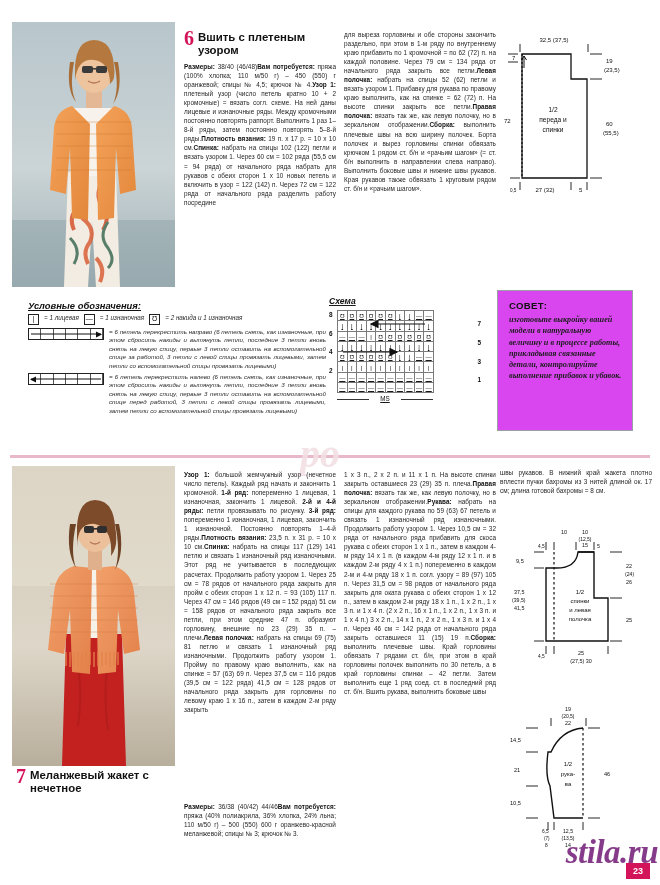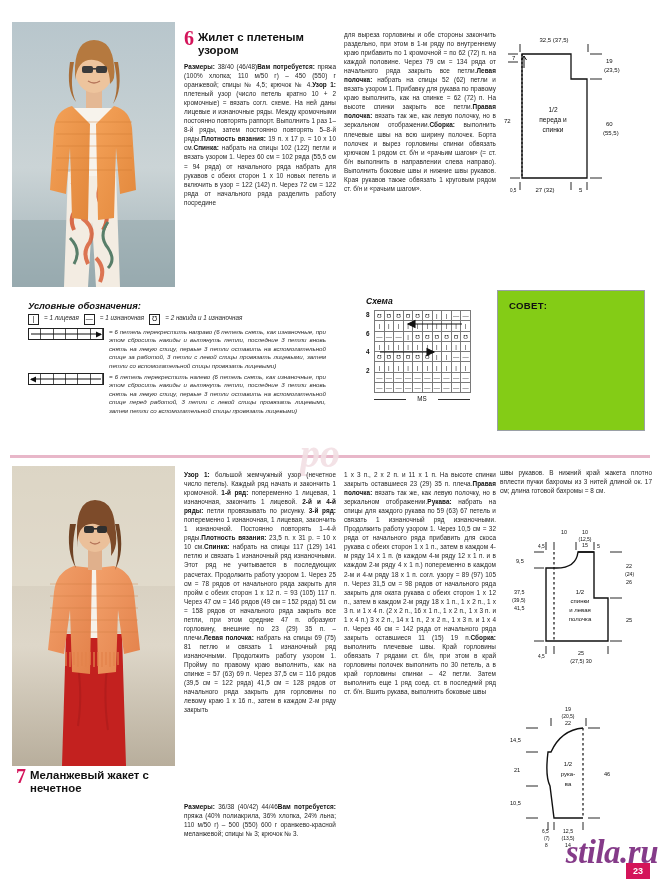--- a/index.html
+++ b/index.html
@@ -92,20 +92,21 @@
     left: 14px; top: 300px;
     width: 312px; height: 140px;
     background: #ffffff;
   }
   .legend-title {
     font-size: 9.4px;
     font-weight: bold;
     font-style: italic;
     color: #111;
     margin: 0 0 3px 14px;
+    text-decoration: underline;
   }
   .legend-row {
     display: flex;
     align-items: flex-start;
     gap: 5px;
     margin-left: 14px;
     margin-bottom: 2px;
   }
   .legend-note {
     font-size: 6.2px;
@@ -154,22 +155,22 @@
     width: 0; height: 0;
     border-top: 3.5px solid transparent;
     border-bottom: 3.5px solid transparent;
   }
   .arr-right::after { right: -1px; border-left: 6px solid #111; }
   .arr-left::after  { left: -1px;  border-right: 6px solid #111; }
 
   
   #schema-wrap {
     position: absolute;
-    left: 364px; top: 296px;
-    width: 146px; height: 145px;
+    left: 327px; top: 296px;
+    width: 146px; height: 145px; text-decoration: underline;
   }
   .schema-title {
     font-size: 8.6px; font-weight: bold; font-style: italic;
     color: #111; margin: 0 0 4px 2px;
   }
   .grid-box { position: relative; }
   table.knit-grid {
     border-collapse: collapse;
     border: 1px solid #333;
     table-layout: fixed;
@@ -208,23 +209,23 @@
     width: 32px;
     border-top: 1px solid #333;
   }
   .ms-bar::before { left: 0; }
   .ms-bar::after { right: 0; }
 
   
   #tip {
     position: absolute;
     left: 497px; top: 290px;
-    width: 148px; height: 141px;
+    width: 136px; height: 141px;
     border: 1.5px solid #9aa0a6;
-    background: #84cc16;
+    background: #d946ef;
     box-sizing: border-box;
     padding: 9px 10px 14px 11px;
   }
   .tip-title {
     font-size: 9.6px;
     font-weight: bold;
     color: #111;
     margin: 0 0 3px 0;
     letter-spacing: .3px;
   }
@@ -341,21 +342,21 @@
         <path d="M102 40 q6 26 -1 42 q10 -14 5 -42 Z" fill="#a86c36"></path>
         <rect x="70" y="44" width="11" height="7" rx="2" fill="#3a3a3a"></rect>
         <rect x="84" y="44" width="11" height="7" rx="2" fill="#3a3a3a"></rect>
         <rect x="81" y="46" width="3" height="1.6" fill="#3a3a3a"></rect>
         <path d="M76 59 q6 4 12 0" stroke="#b5755a" stroke-width="1.4" fill="none"></path>
       </svg>
     </div>
 
     <div class="headline" id="hl-1">
       <span class="hl-num">6</span>
-      <span class="hl-title">Жилет с плетеным узором</span>
+      <span class="hl-title">Вшить с плетеным узором</span>
     </div>
 
     <div class="txtcol col-text" id="c1a">
         <p><span class="b">Размеры:</span><span> 38/40 (46/48)</span><span class="b">Вам потребуется:</span><span> пряжа (100% хлопка; 110 м/50 г) – 450 (550) г оранжевой; спицы № 4,5; крючок № 4.</span><span class="b">Узор 1:</span><span> плетеный узор (число петель кратно 10 + 2 кромочные) = вязать согл. схеме. На ней даны лицевые и изнаночные ряды. Между кромочными постоянно повторять раппорт. Выполнить 1 раз 1–8-й ряды, затем постоянно повторять 5–8-й ряды.</span><span class="b">Плотность вязания:</span><span> 19 п. х 17 р. = 10 х 10 см.</span><span class="b">Спинка:</span><span> набрать на спицы 102 (122) петли и вязать узором 1. Через 60 см = 102 ряда (55,5 см = 94 ряда) от начального ряда набрать для рукавов с обеих сторон 1 х 10 новых петель и включить в узор = 122 (142) п. Через 72 см = 122 ряда от начального ряда разделить работу посредине</span></p>
       </div>
 
     <div class="txtcol col-text" id="c1b">
         <p><span>для выреза горловины и обе стороны закончить раздельно, при этом в 1-м ряду по внутреннему краю прибавить по 1 кромочной = по 62 (72) п. на каждой половине. Через 79 см = 134 ряда от начального ряда закрыть все петли.</span><span class="b">Левая полочка:</span><span> набрать на спицы 52 (62) петли и вязать узором 1. Прибавку для рукава по правому краю выполнить, как на спинке = 62 (72) п. На высоте спинки закрыть все петли.</span><span class="b">Правая полочка:</span><span> вязать так же, как левую полочку, но в зеркальном отображении.</span><span class="b">Сборка:</span><span> выполнить плечевые швы на всю ширину полочек. Борта полочек и вырез горловины спинки обвязать крючком 1 рядом ст. б/н и «рачьим шагом» (= ст. б/н выполнить в направлении слева направо). Выполнить боковые швы и нижние швы рукавов. Края рукавов также обвязать 1 круговым рядом ст. б/н и «рачьим шагом».</span></p>
       </div>
 
@@ -558,20 +559,21 @@
             <line x1="6" y1="42" x2="60" y2="42"></line>
             <polygon points="60,42 53,38.6 53,45.4"></polygon>
           </g>
         </svg>
       </div>
       <div class="ms-bar">MS</div>
     </div>
 
     <aside id="tip">
       <div class="tip-title">СОВЕТ:</div>
+      <div class="tip-body">изготовьте выкройку вашей модели в натуральную величину и в процессе работы, прикладывая связанные детали, контролируйте выполнение прибавок и убавок.</div>
     </aside>
   </section>
 
   <div class="rule-pink" id="rule-top"></div>
   <div id="watermark-2">po</div>
 
   <section id="article-2">
 
     <div class="photo-2">
       <svg width="163" height="300" viewBox="0 0 163 300">

